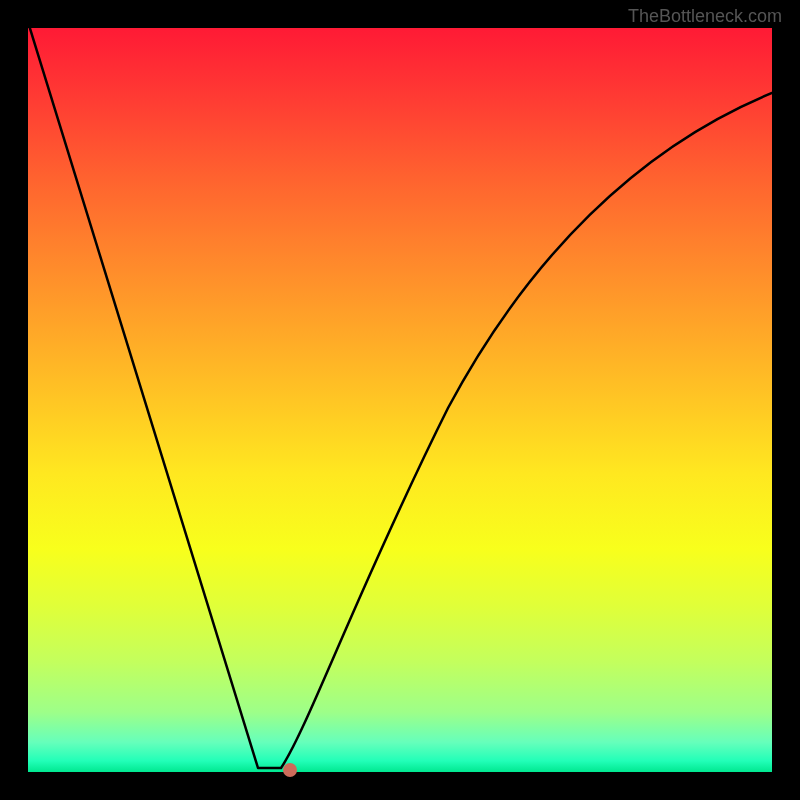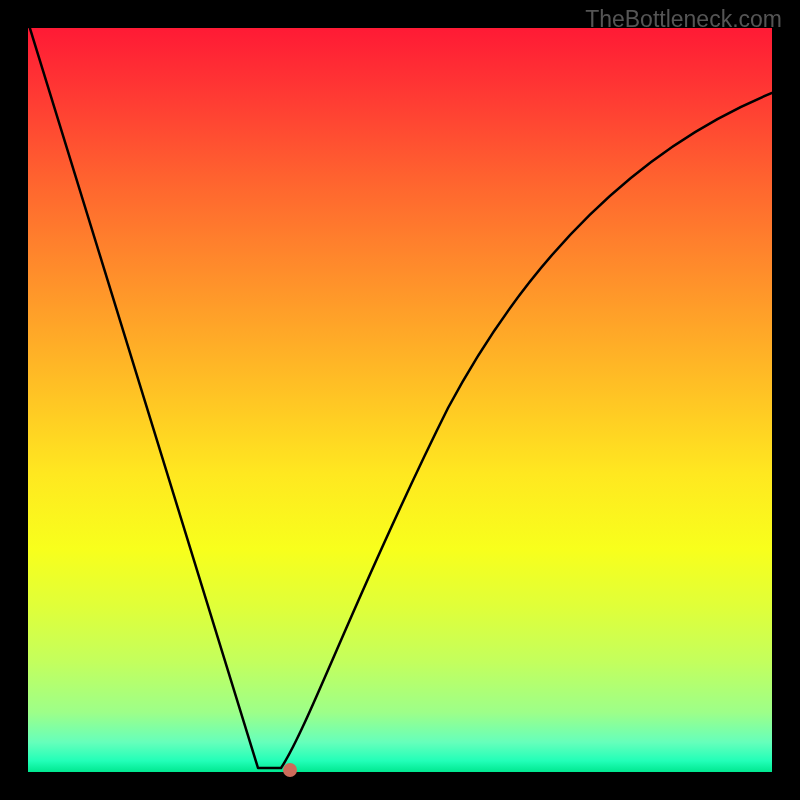--- a/index.html
+++ b/index.html
@@ -9,21 +9,21 @@
     width: 800px;
     height: 800px;
     position: relative;
     font-family: Arial, sans-serif;
   }
   .watermark {
     position: absolute;
     top: 6px;
     right: 18px;
     color: #555555;
-    font-size: 23px;
+    font-size: 18px;
     z-index: 10;
   }
   .frame {
     position: absolute;
     left: 28px;
     top: 28px;
     width: 744px;
     height: 744px;
   }
   .gradient {

